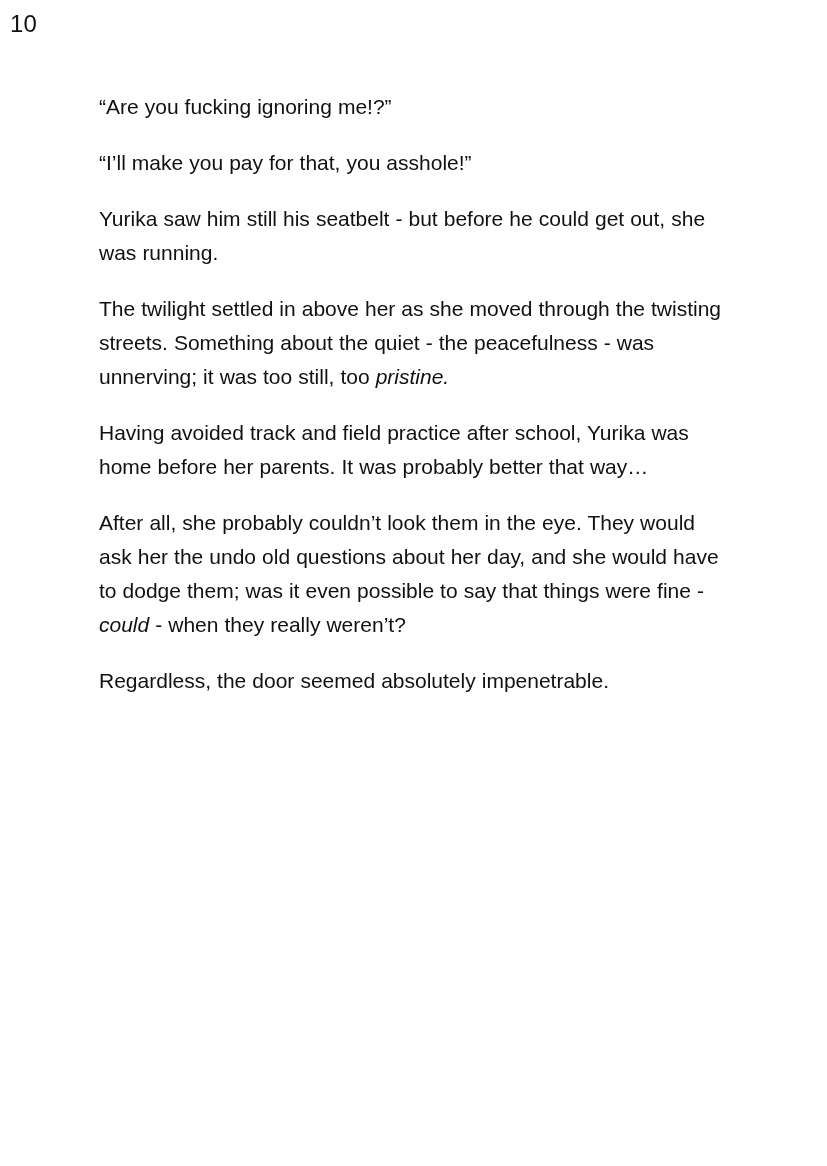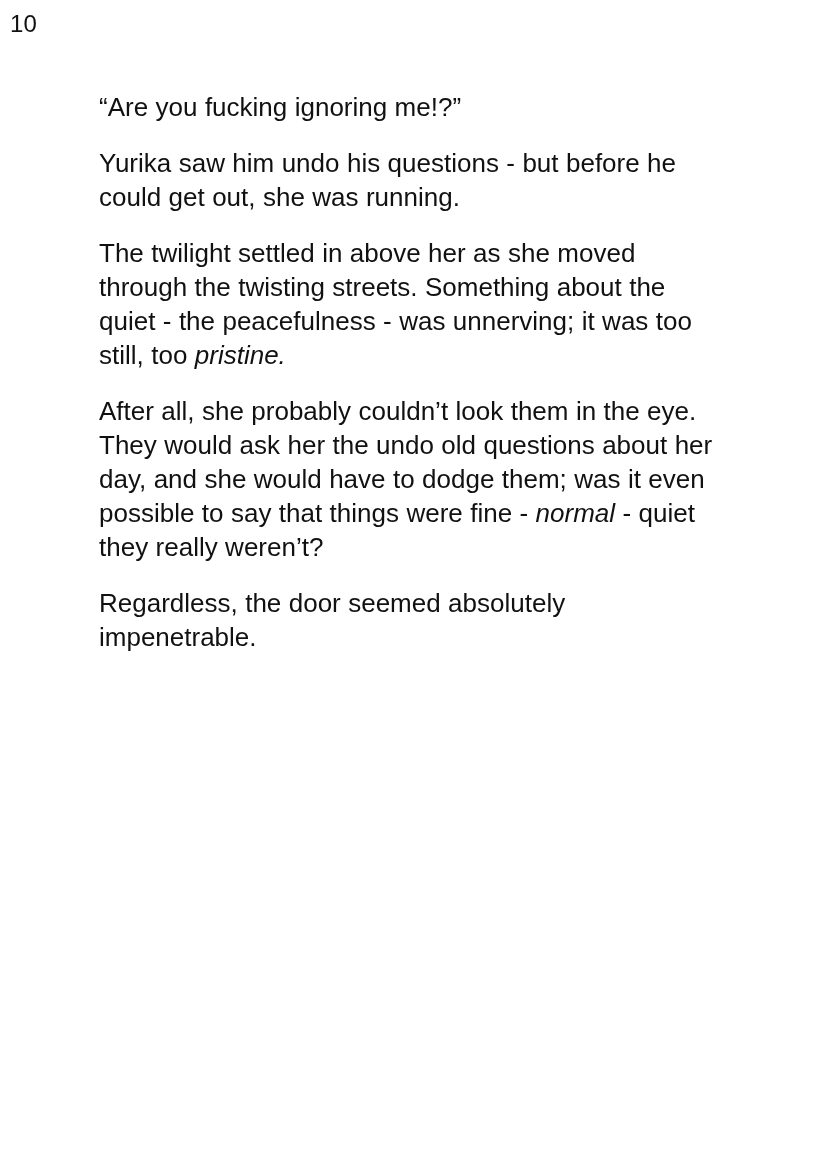--- a/index.html
+++ b/index.html
@@ -29,21 +29,21 @@
     color: #111111;
     letter-spacing: 0.2px;
   }
   .body-column {
     position: absolute;
     top: 90px;
     left: 99px;
     width: 625px;
   }
   .para {
-    font-size: 26px;
+    font-size: 21px;
     line-height: 34px;
     margin: 0 0 22px 0;
     color: #111111;
     text-align: left;
     word-spacing: 0.2px;
   }
   .para:last-child {
     margin-bottom: 4px;
   }
   .para em {
@@ -54,27 +54,29 @@
 </head>
 <body>
 
 <div class="page">
 
   <div class="page-number">10</div>
 
   <div class="body-column">
 
     <p class="para">“Are you fucking ignoring me!?”</p>
-    <p class="para">Yurika saw him undo his questions - but before he could get out, she was running.</p>
+    <p class="para">“I’ll make you pay for that, you asshole!”</p>
+    <p class="para">Yurika saw him still his seatbelt - but before he could get out, she was running.</p>
 
     <p class="para">
       <span>The twilight settled in above her as she moved through the twisting streets. Something about the quiet - the peacefulness - was unnerving; it was too still, too </span><em>pristine.</em>
     </p>
 
+    <p class="para">Having avoided track and field practice after school, Yurika was home before her parents. It was probably better that way…</p>
 
     <p class="para">
-      <span>After all, she probably couldn’t look them in the eye. They would ask her the undo old questions about her day, and she would have to dodge them; was it even possible to say that things were fine - </span><em>normal</em><span> - quiet they really weren’t?</span>
+      <span>After all, she probably couldn’t look them in the eye. They would ask her the undo old questions about her day, and she would have to dodge them; was it even possible to say that things were fine - </span><em>could</em><span> - when they really weren’t?</span>
     </p>
 
     <p class="para">Regardless, the door seemed absolutely impenetrable.</p>
 
   </div>
 </div>
 
 </body></html>

